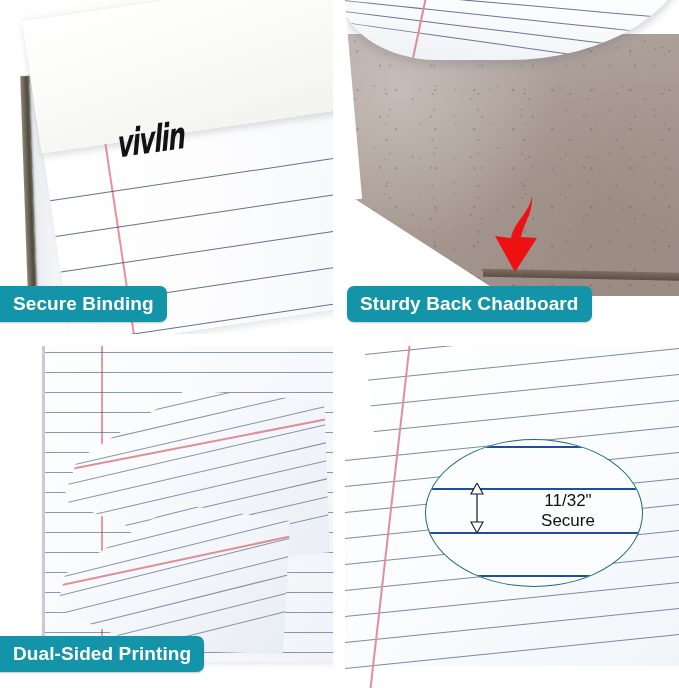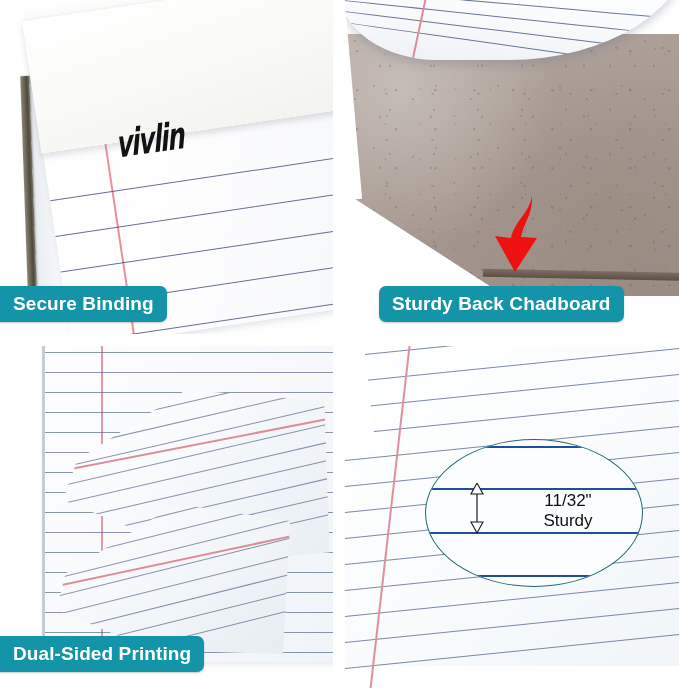--- a/index.html
+++ b/index.html
@@ -42,21 +42,20 @@
     z-index:40;
     box-shadow:0 1px 2px rgba(0,0,0,.22);
   }
   .badge.left-flush{
     left:-6px;
     border-radius:0 7px 7px 0;
     padding-left:19px;
   }
   .badge.inset{
     border-radius:7px;
-    margin-left:32px;
   }
 
   
   #p1 .sheet-body{
     position:absolute;
     left:28px; top:52px;
     width:340px; height:300px;
     background:linear-gradient(105deg,#ffffff 0%,#fdfdfe 45%,#f4f6f9 100%);
     transform:rotate(-8.5deg);
     transform-origin:left top;
@@ -487,21 +486,21 @@
         </div>
 
         <svg class="dim-arrow" viewBox="0 0 16 50">
           <line x1="8" y1="8" x2="8" y2="42" stroke="#1a1a1a" stroke-width="1.2"></line>
           <polygon points="8,0 2,11 14,11" fill="#ffffff" stroke="#1a1a1a" stroke-width="1.1"></polygon>
           <polygon points="8,50 2,39 14,39" fill="#ffffff" stroke="#1a1a1a" stroke-width="1.1"></polygon>
         </svg>
 
         <div class="dim-label">
           <div>11/32"</div>
-          <div>Sturdy</div>
+          <div>Secure</div>
         </div>
       </div>
     </div>
 
   </div>
 
   <div class="gutter-v"></div>
   <div class="gutter-h"></div>
 
 </div>

